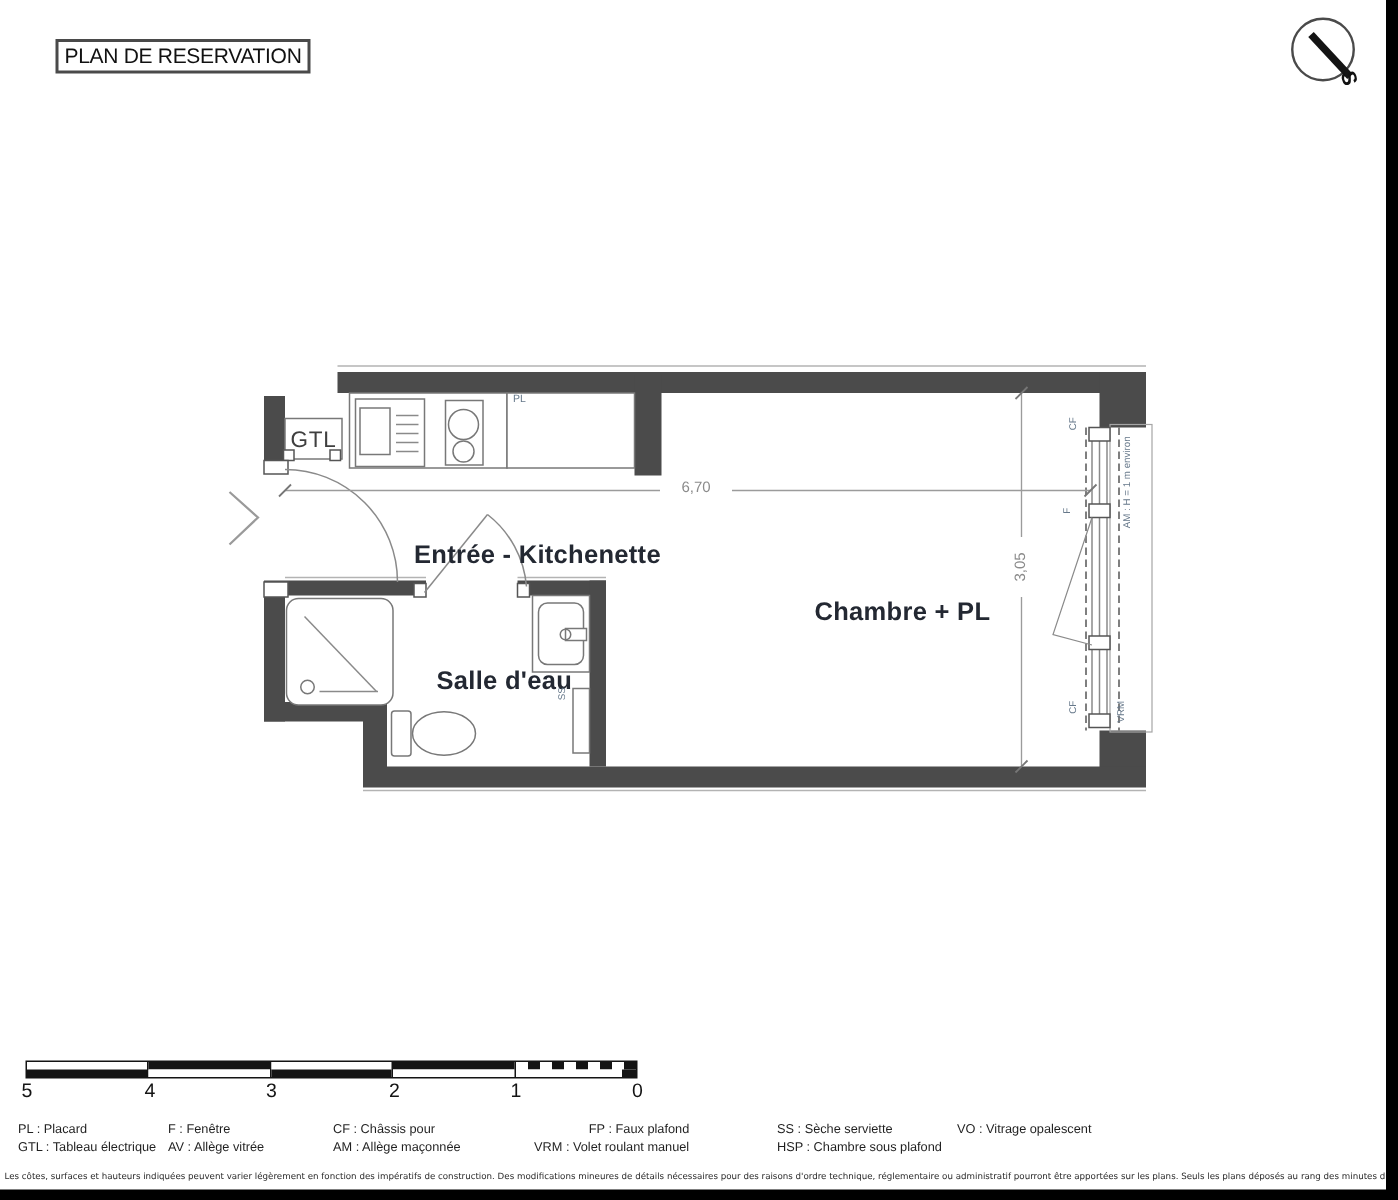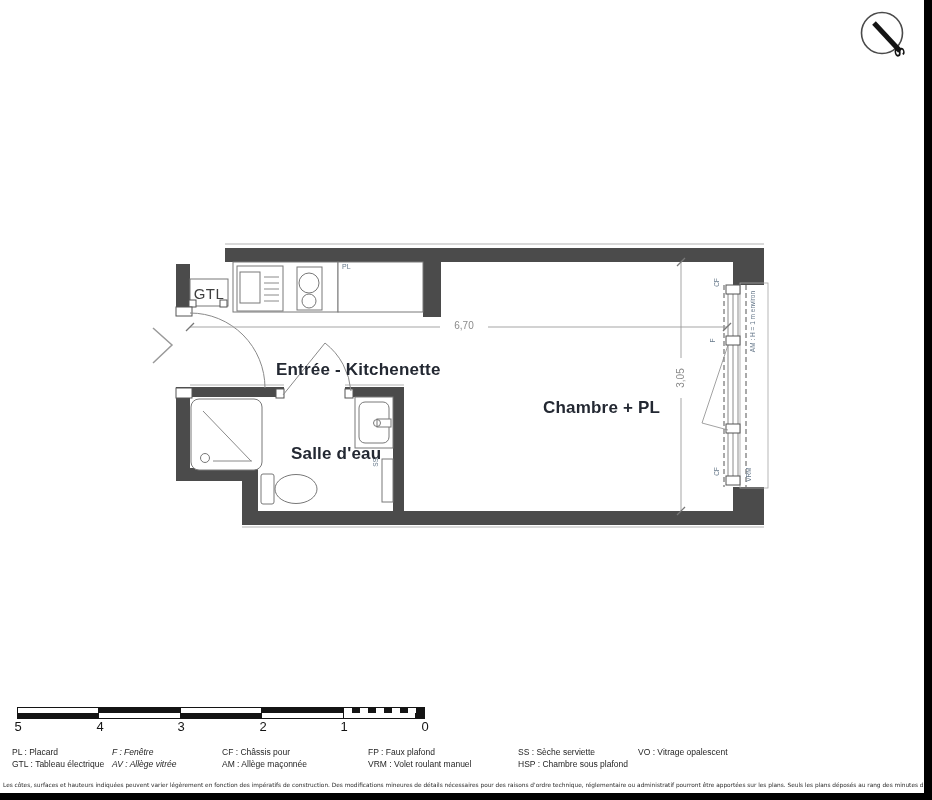--- a/index.html
+++ b/index.html
@@ -34,20 +34,21 @@
   .legend-col{position:absolute;top:746px;z-index:3;font-size:8.5px;color:#1f1f1f;line-height:12px;}
   #footnote{position:absolute;left:3px;top:782px;width:925px;z-index:3;
             font-size:5.8px;color:#2a2a2a;white-space:nowrap;font-family:"DejaVu Sans",sans-serif;}
   .strip{position:absolute;background:#000;z-index:5;}
 </style>
 </head>
 <body>
 
 <div id="canvas">
 
+  <div id="title-box">PLAN DE RESERVATION</div>
 
   <svg class="abs" style="left:850px;top:4px;z-index:3;" width="66" height="70" viewBox="0 0 66 70">
     <circle cx="32" cy="29" r="20.5" fill="#fff" stroke="#4a4a4a" stroke-width="1.6"></circle>
     <line x1="24" y1="19" x2="50" y2="47" stroke="#141414" stroke-width="5"></line>
   </svg>
   <div class="lbl" style="left:895px;top:44px;font-size:14px;font-weight:600;color:#111;transform:rotate(75deg);">S</div>
 
   <div class="wall" style="left:225px;top:248px;width:539px;height:14px;"></div>
   <div class="wall" style="left:733px;top:248px;width:31px;height:37px;"></div>
   <div class="wall" style="left:733px;top:487px;width:31px;height:33px;"></div>
@@ -200,29 +201,29 @@
   <div class="scale-num" style="left:93px;">4</div>
   <div class="scale-num" style="left:174px;">3</div>
   <div class="scale-num" style="left:256px;">2</div>
   <div class="scale-num" style="left:337px;">1</div>
   <div class="scale-num" style="left:418px;">0</div>
 
   <div class="legend-col" style="left:12px;">
     <div>PL : Placard</div>
     <div>GTL : Tableau électrique</div>
   </div>
-  <div class="legend-col" style="left:112px;font-style:italic;">
+  <div class="legend-col" style="left:112px;">
     <div>F : Fenêtre</div>
     <div>AV : Allège vitrée</div>
   </div>
   <div class="legend-col" style="left:222px;">
     <div>CF : Châssis pour</div>
     <div>AM : Allège maçonnée</div>
   </div>
-  <div class="legend-col" style="left:368px;">
+  <div class="legend-col" style="left:356px;text-align:right;">
     <div>FP : Faux plafond</div>
     <div>VRM : Volet roulant manuel</div>
   </div>
   <div class="legend-col" style="left:518px;">
     <div>SS : Sèche serviette</div>
     <div>HSP : Chambre sous plafond</div>
   </div>
   <div class="legend-col" style="left:638px;">
     <div></div>
     <div>VO : Vitrage opalescent</div>

